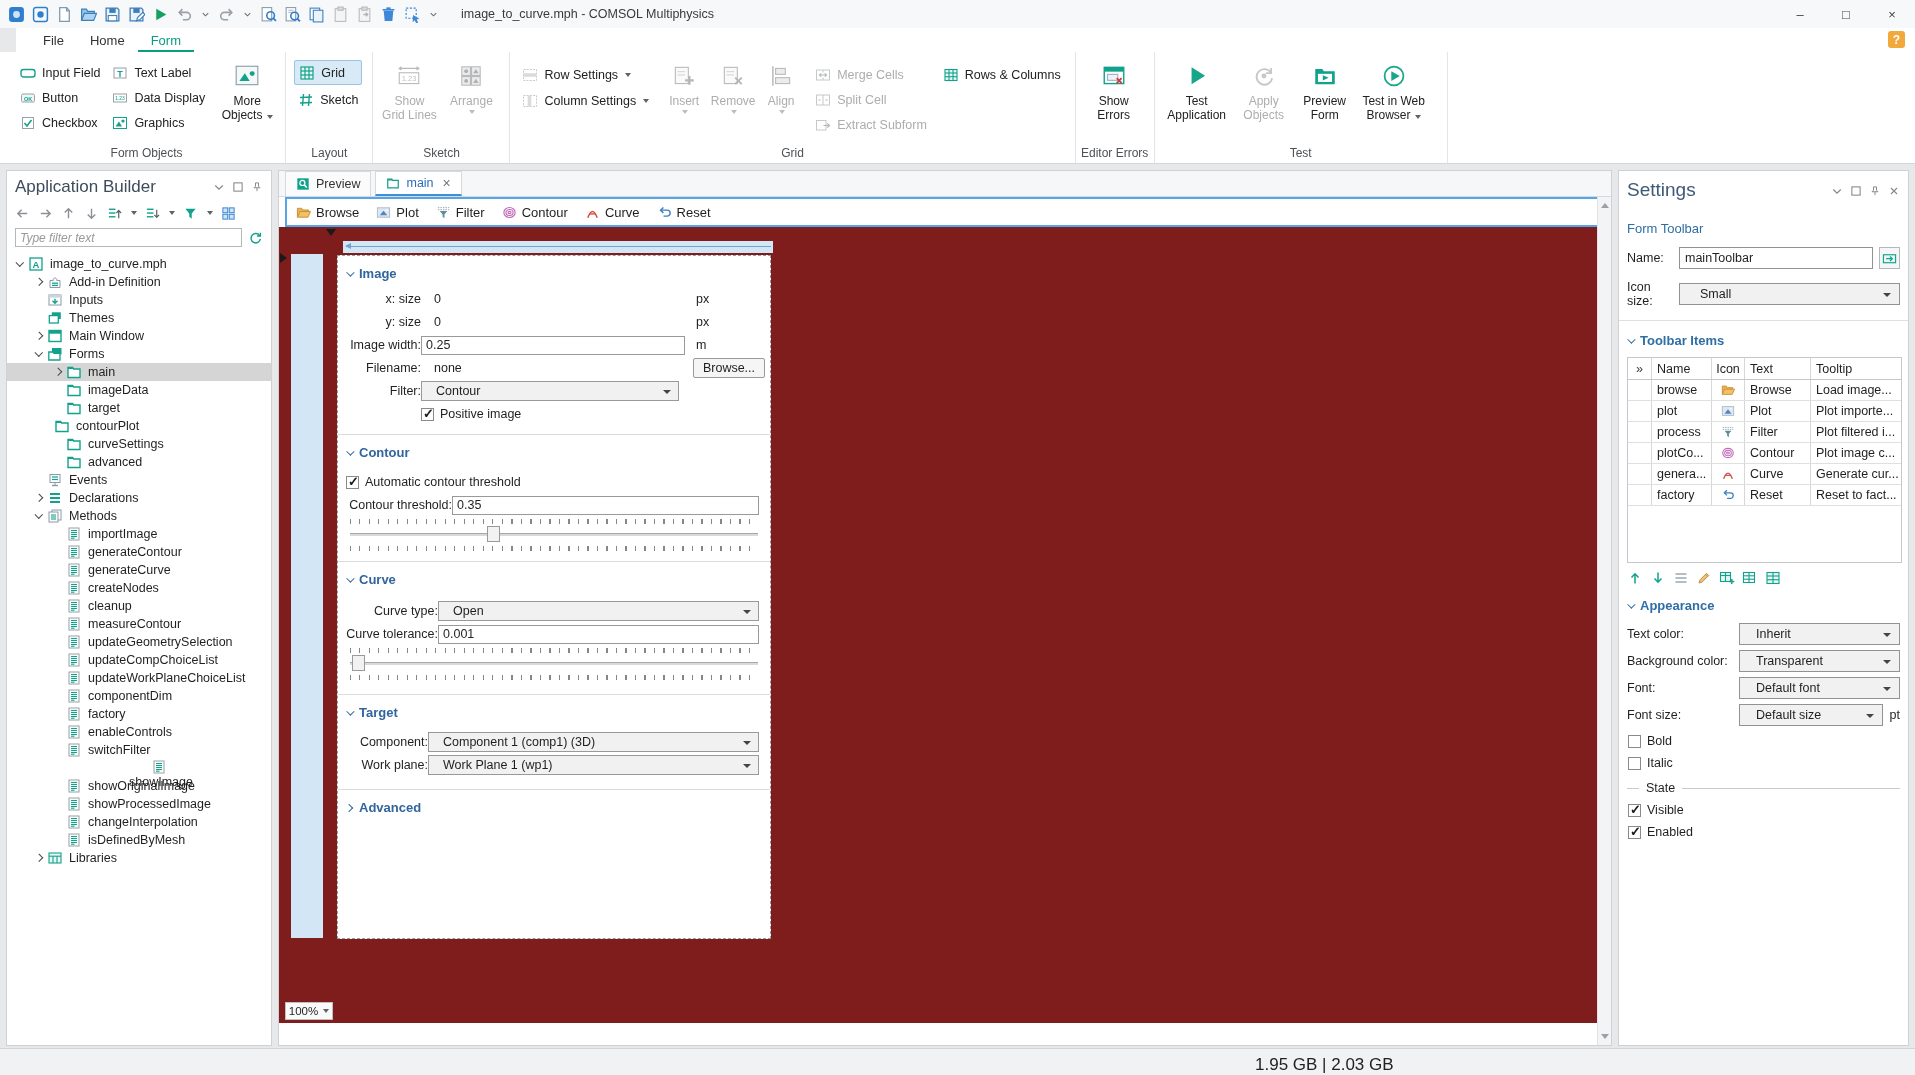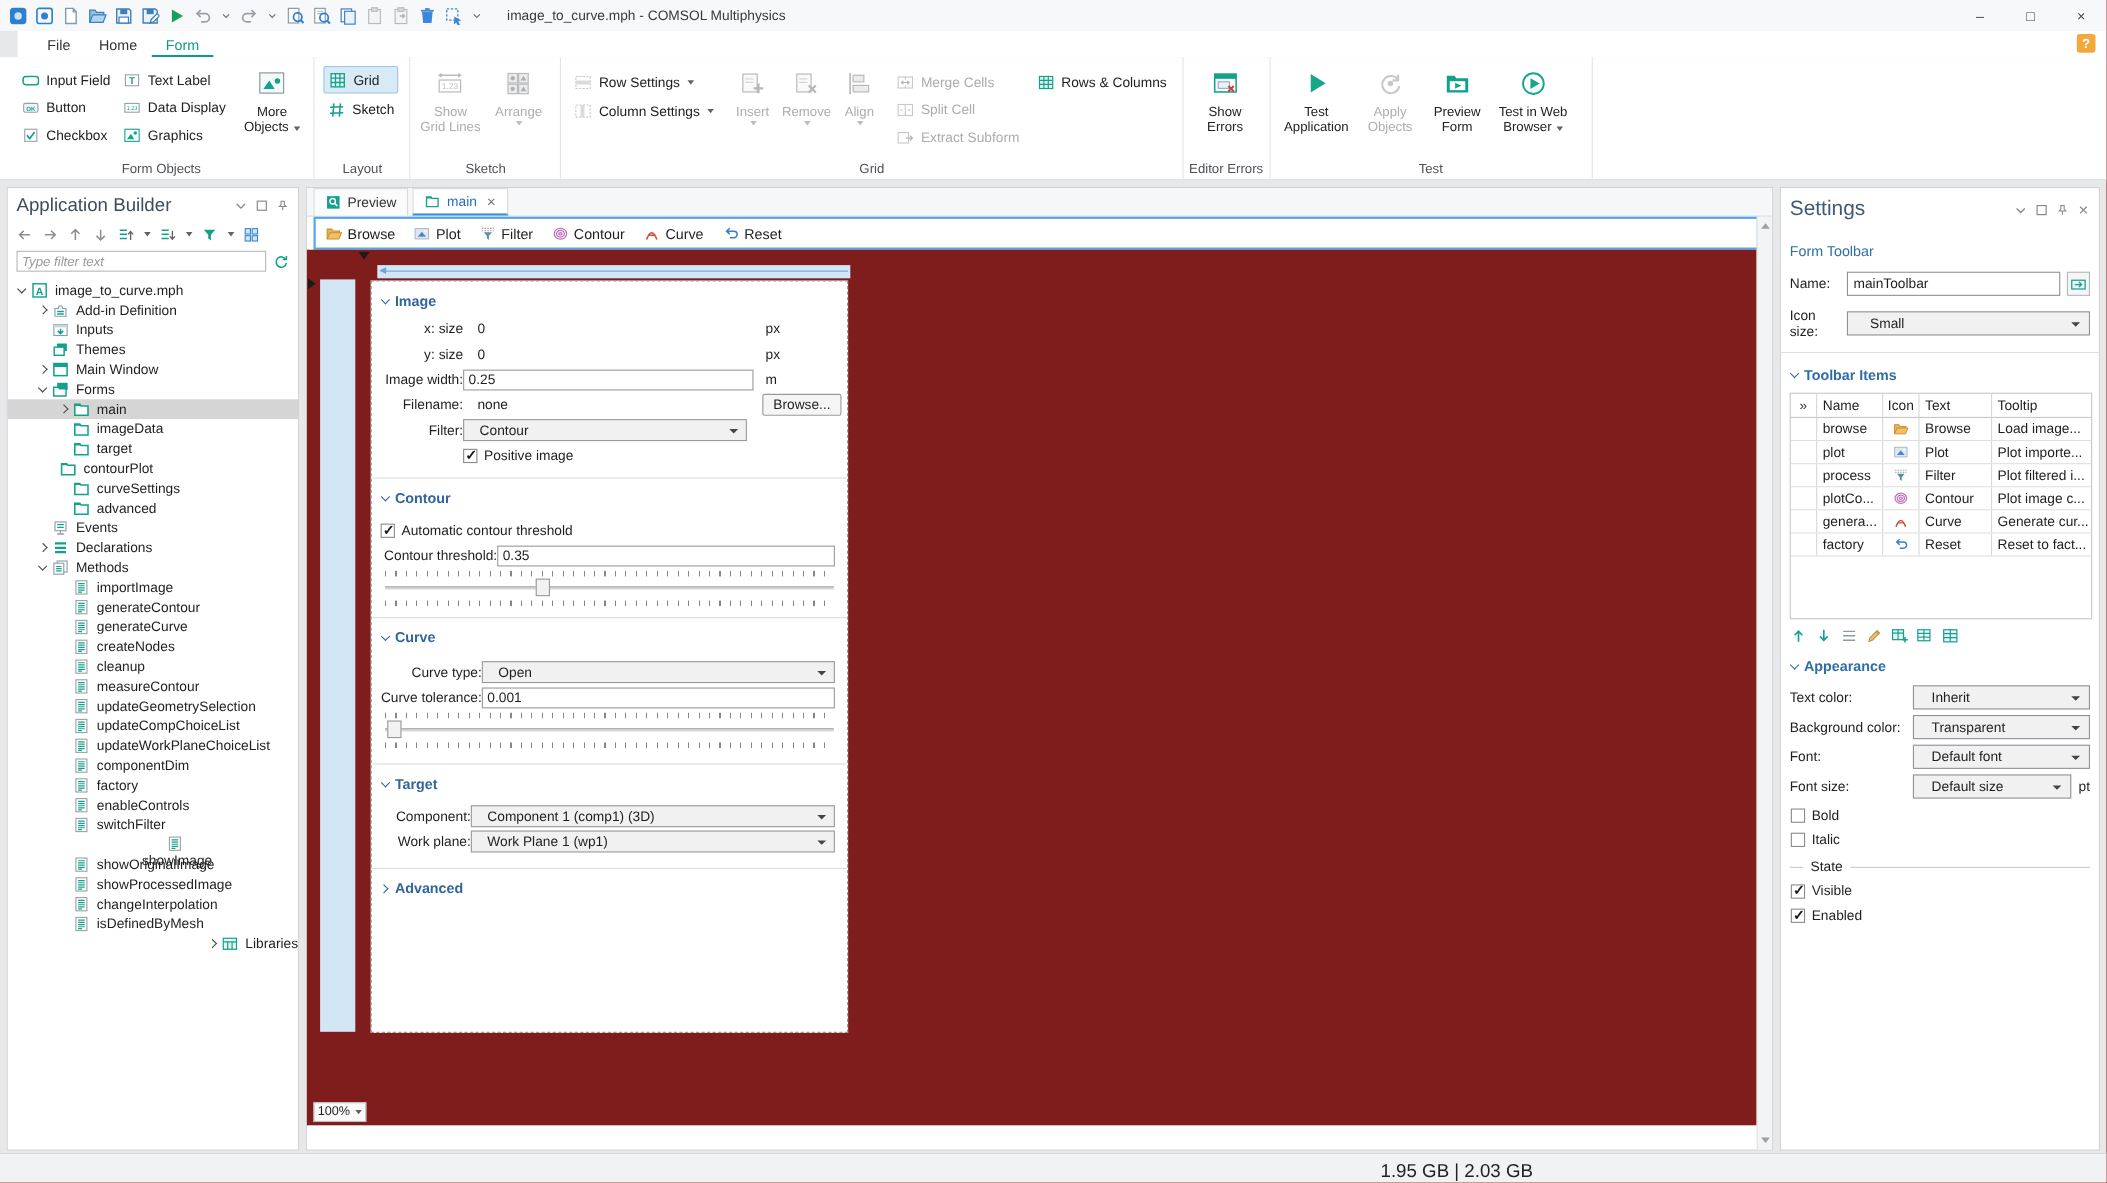--- a/index.html
+++ b/index.html
@@ -1174,21 +1174,21 @@
               <line x1="5" y1="4.5" x2="11" y2="4.5"></line>
               <line x1="5" y1="6.5" x2="11" y2="6.5"></line>
               <line x1="5" y1="8.5" x2="11" y2="8.5"></line>
               <line x1="5" y1="10.5" x2="11" y2="10.5"></line>
               <line x1="5" y1="12.2" x2="8.5" y2="12.2"></line>
             </g>
           </svg>
         </span>
         <span class="tlabel">isDefinedByMesh</span>
       </div>
-      <div class="trow" style="padding-left: 25px; justify-content: flex-end;">
+      <div class="trow" style="padding-left: 25px;">
         <span class="tchev">
           <i class="closed"></i>
         </span>
         <span class="ticon">
           <svg viewBox="0 0 16 16" width="100%" height="100%">
             <g stroke="#12a28c" stroke-width="1.1">
               <rect x="2" y="3" width="12" height="10" fill="#e8f5f2"></rect>
               <line x1="2" y1="6.2" x2="14" y2="6.2"></line>
               <line x1="6" y1="6.2" x2="6" y2="13"></line>
               <line x1="10" y1="6.2" x2="10" y2="13"></line>

